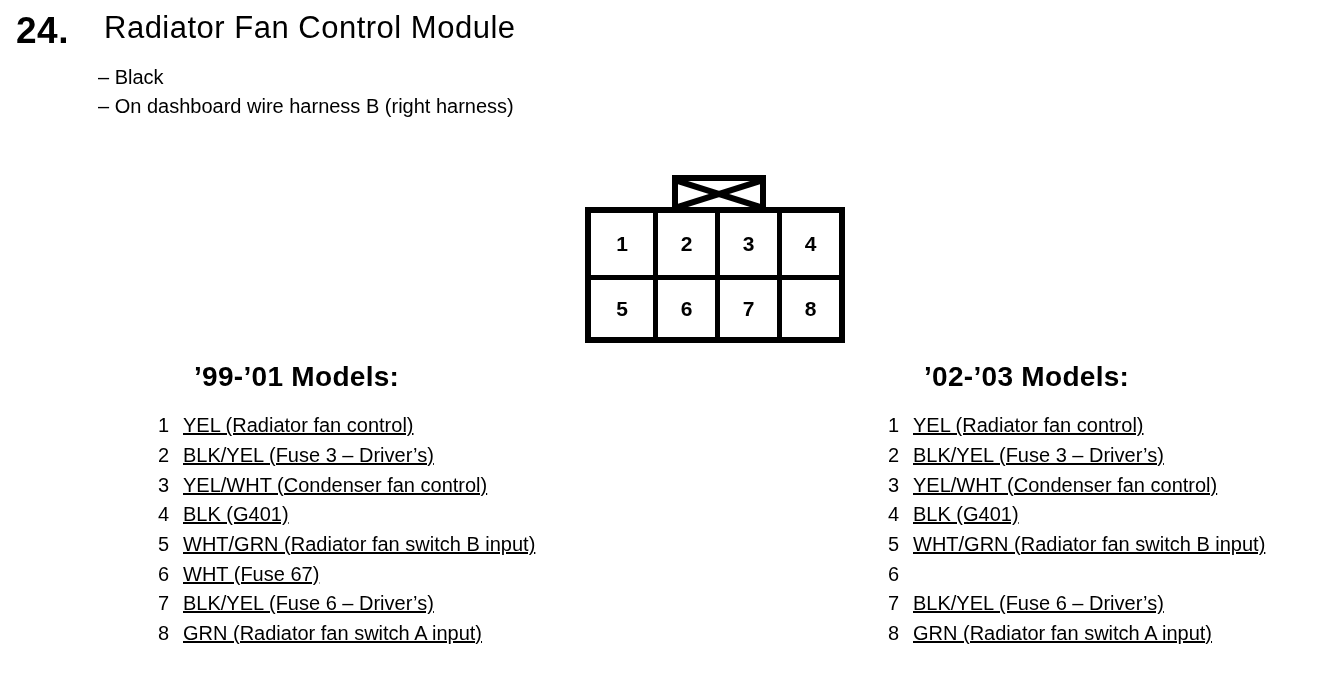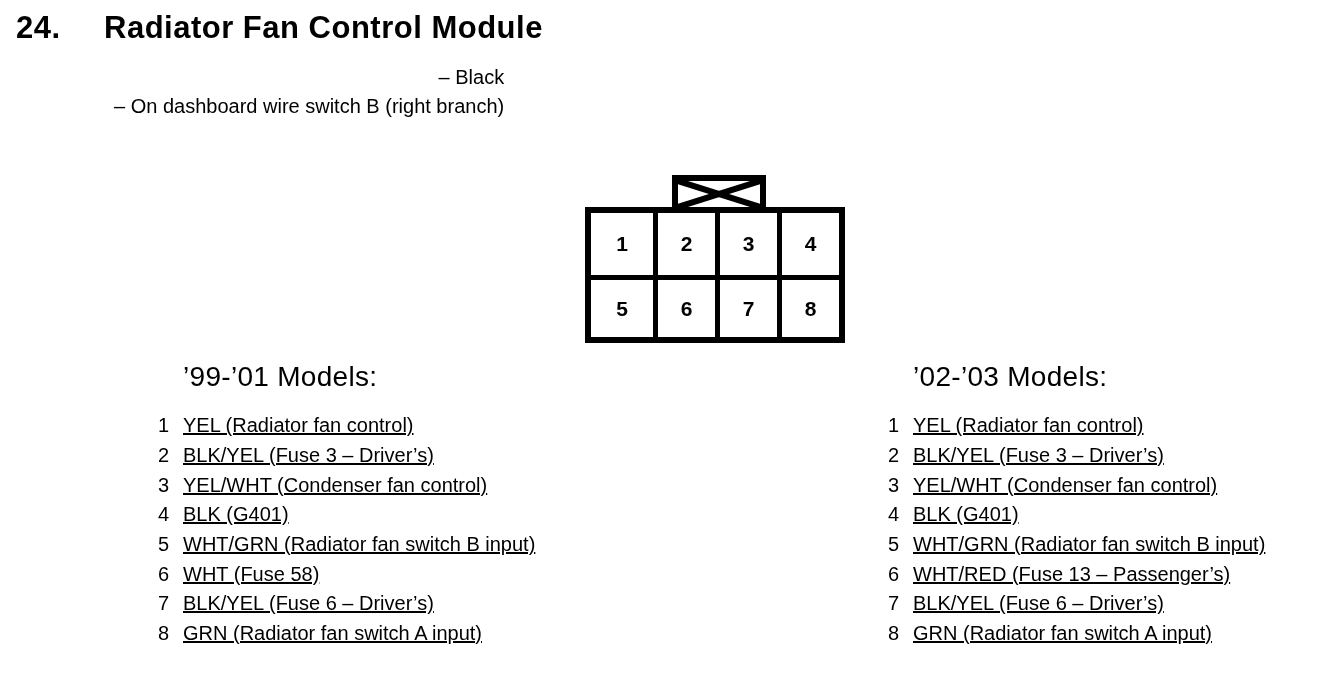--- a/index.html
+++ b/index.html
@@ -9,35 +9,34 @@
     color: #000000;
     font-family: "Liberation Sans", sans-serif;
     position: relative;
     overflow: hidden;
   }
   .abs { position: absolute; }
 
   
   .item-number {
     left: 16px; top: 10px;
-    font-size: 31px; font-weight: bold;
+    font-size: 37px; font-weight: bold;
     letter-spacing: 0.5px;
   }
   .page-title {
     left: 104px; top: 10px;
-    font-size: 31px; font-weight: bold;
+    font-size: 31px; font-weight: normal;
     letter-spacing: 0.5px;
   }
 
   
   .attributes {
-    left: 114px; top: 63px;
+    left: 98px; top: 63px;
     font-size: 20px;
     line-height: 28.7px;
-    text-align: right;
   }
 
   
   .connector { left: 585px; top: 175px; width: 260px; height: 168px; }
   .connector-tab {
     position: absolute;
     left: 87px; top: 0;
     width: 94px; height: 38px;
     border: 6px solid #000;
     background: #fff;
@@ -58,39 +57,39 @@
     font-size: 21px; font-weight: bold;
   }
   .pin-cell:not(:nth-child(4n+1)) { border-left: 5px solid #000; }
   .pin-cell:nth-child(n+5) { border-top: 5px solid #000; }
 
   
   .pin-column { width: 480px; }
   .col-left  { left: 158px; top: 361px; }
   .col-right { left: 888px; top: 361px; }
   .col-heading {
-    margin-left: 25px;
-    font-size: 28px; font-weight: normal;
+    margin-left: 36px;
+    font-size: 28px; font-weight: bold;
     letter-spacing: 0.3px;
     margin-bottom: 18px;
   }
   .pin-list { font-size: 20px; }
   .pin-row { display: flex; height: 29.7px; align-items: center; }
   .pin-num { width: 25px; flex: 0 0 25px; }
   .pin-desc { white-space: nowrap; text-decoration: underline; }
 </style>
 </head>
 <body>
 
 <div class="abs item-number">24.</div>
 <h1 class="abs page-title">Radiator Fan Control Module</h1>
 
 <div class="abs attributes">
   <div>– Black</div>
-  <div>– On dashboard wire switch B (right branch)</div>
+  <div>– On dashboard wire harness B (right harness)</div>
 </div>
 
 <div class="abs connector">
   <div class="connector-tab">
     <svg viewBox="0 0 82 26" preserveAspectRatio="none">
       <line x1="0" y1="0" x2="82" y2="26" stroke="#000" stroke-width="6"></line>
       <line x1="82" y1="0" x2="0" y2="26" stroke="#000" stroke-width="6"></line>
     </svg>
   </div>
   <div class="pin-grid">
@@ -123,21 +122,21 @@
     <div class="pin-row">
       <span class="pin-num">4</span>
       <span class="pin-desc">BLK (G401)</span>
     </div>
     <div class="pin-row">
       <span class="pin-num">5</span>
       <span class="pin-desc">WHT/GRN (Radiator fan switch B input)</span>
     </div>
     <div class="pin-row">
       <span class="pin-num">6</span>
-      <span class="pin-desc">WHT (Fuse 58)</span>
+      <span class="pin-desc">WHT (Fuse 67)</span>
     </div>
     <div class="pin-row">
       <span class="pin-num">7</span>
       <span class="pin-desc">BLK/YEL (Fuse 6 – Driver’s)</span>
     </div>
     <div class="pin-row">
       <span class="pin-num">8</span>
       <span class="pin-desc">GRN (Radiator fan switch A input)</span>
     </div>
   </div>
@@ -161,21 +160,20 @@
     <div class="pin-row">
       <span class="pin-num">4</span>
       <span class="pin-desc">BLK (G401)</span>
     </div>
     <div class="pin-row">
       <span class="pin-num">5</span>
       <span class="pin-desc">WHT/GRN (Radiator fan switch B input)</span>
     </div>
     <div class="pin-row">
       <span class="pin-num">6</span>
-      <span class="pin-desc">WHT/RED (Fuse 13 – Passenger’s)</span>
     </div>
     <div class="pin-row">
       <span class="pin-num">7</span>
       <span class="pin-desc">BLK/YEL (Fuse 6 – Driver’s)</span>
     </div>
     <div class="pin-row">
       <span class="pin-num">8</span>
       <span class="pin-desc">GRN (Radiator fan switch A input)</span>
     </div>
   </div>

